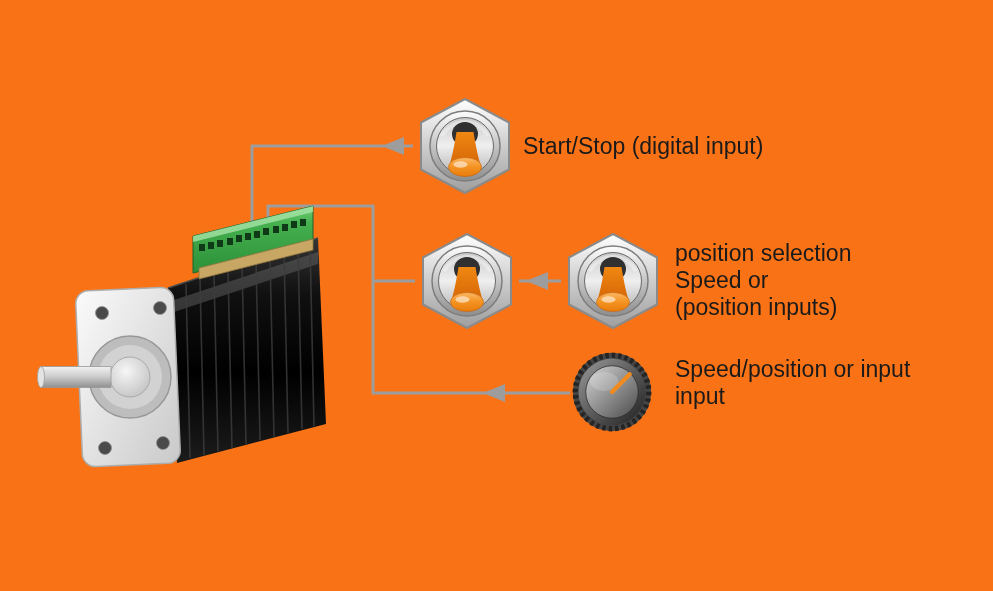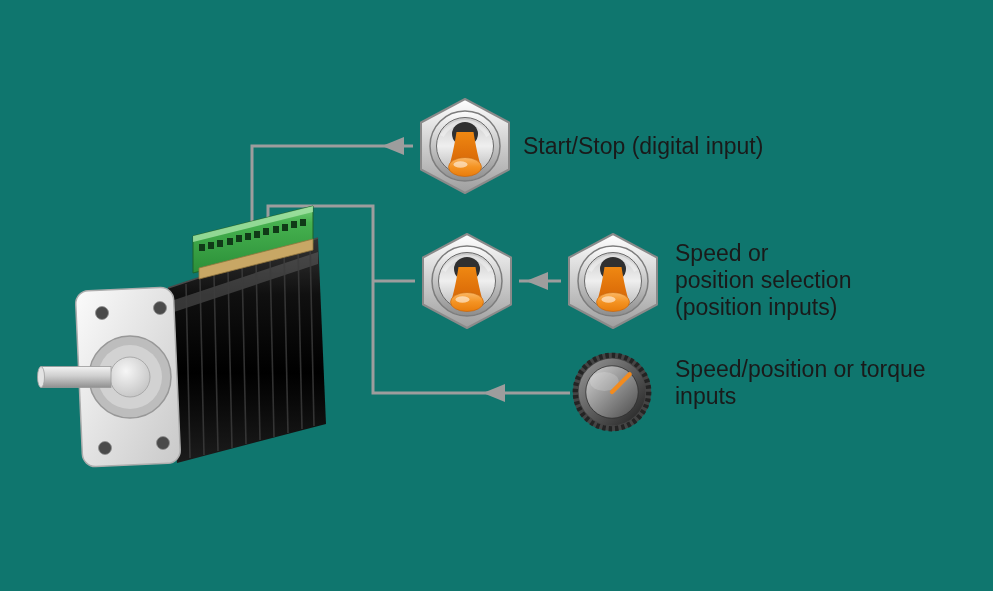--- a/index.html
+++ b/index.html
@@ -1,20 +1,20 @@
 <!DOCTYPE html>
 <html><head>
 <meta charset="utf-8">
 <style>
   html, body { margin: 0; padding: 0; background: #ffffff; }
   .stage {
     position: relative;
     width: 993px;
     height: 591px;
-    background: #0f766e;
+    background: #f97316;
     overflow: hidden;
     font-family: "Liberation Sans", sans-serif;
   }
   .underlay {
     position: absolute;
     left: 0; top: 0;
     width: 993px; height: 591px;
   }
   .icon {
     position: absolute;
@@ -206,23 +206,23 @@
   </svg>
   <svg class="icon icon-knob" id="knob-value" viewBox="0 0 88 88">
     <use href="#sym-knob"></use>
   </svg>
 
   <div class="label" id="label-start-stop">
     <div>Start/Stop (digital input)</div>
   </div>
 
   <div class="label" id="label-selection">
+    <div>position selection</div>
     <div>Speed or</div>
-    <div>position selection</div>
     <div>(position inputs)</div>
   </div>
 
   <div class="label" id="label-value">
-    <div>Speed/position or torque</div>
-    <div>inputs</div>
+    <div>Speed/position or input</div>
+    <div>input</div>
   </div>
 
 </div>
 
 </body></html>

